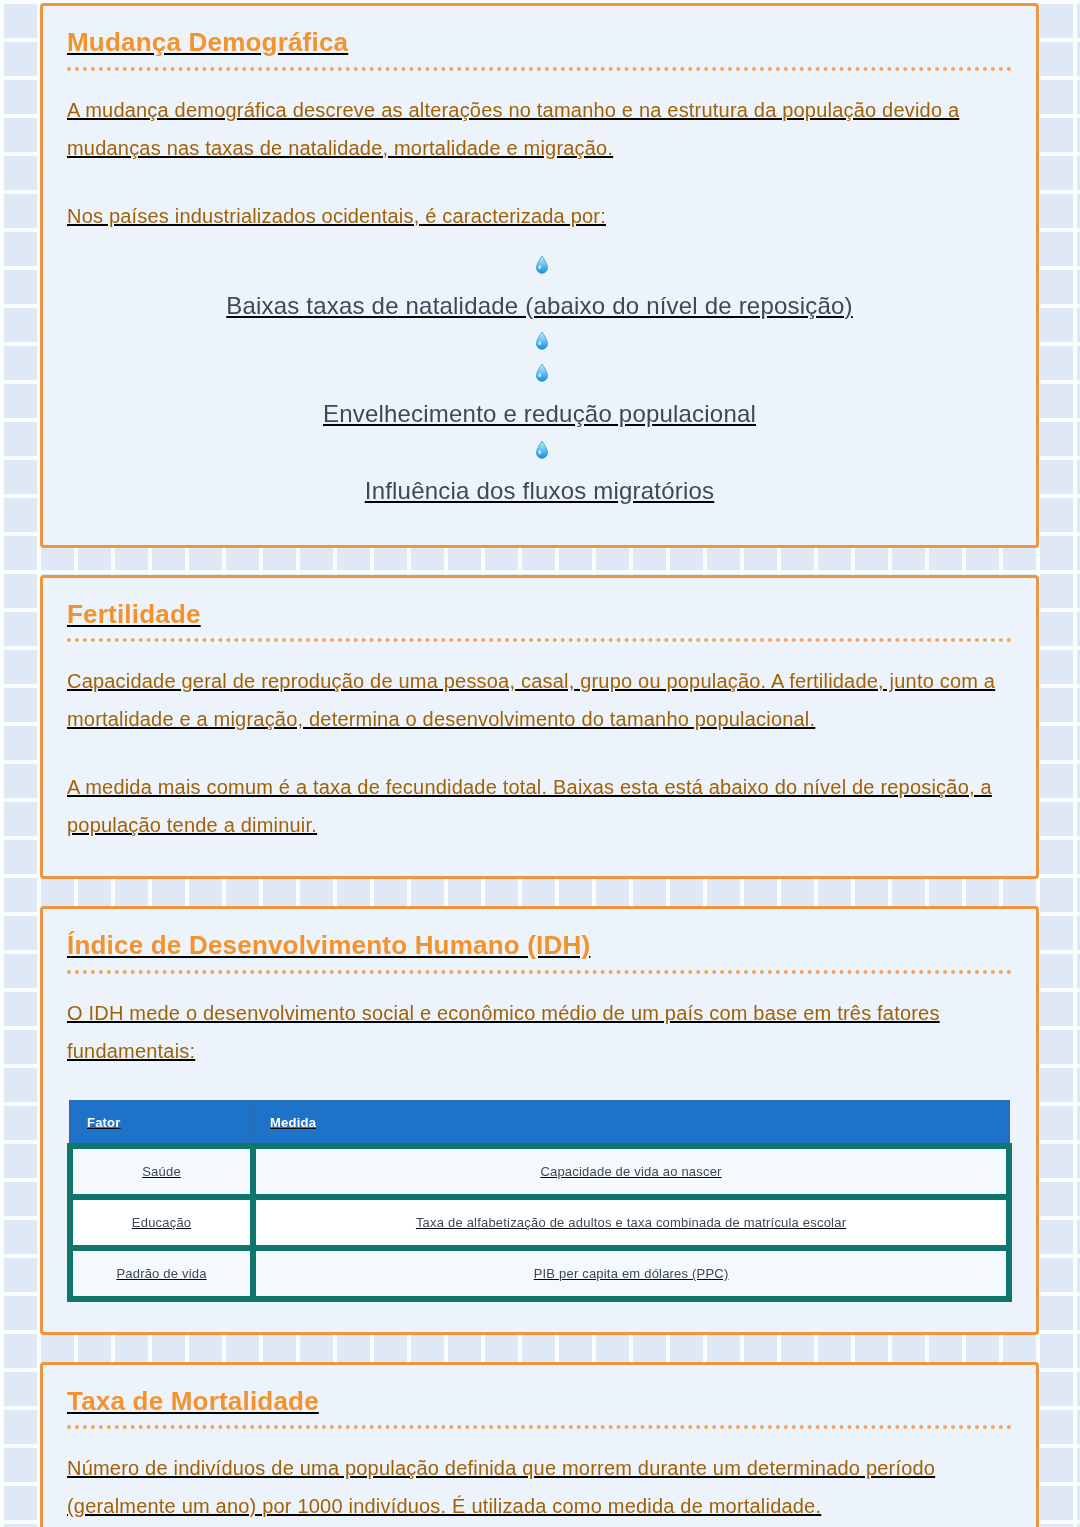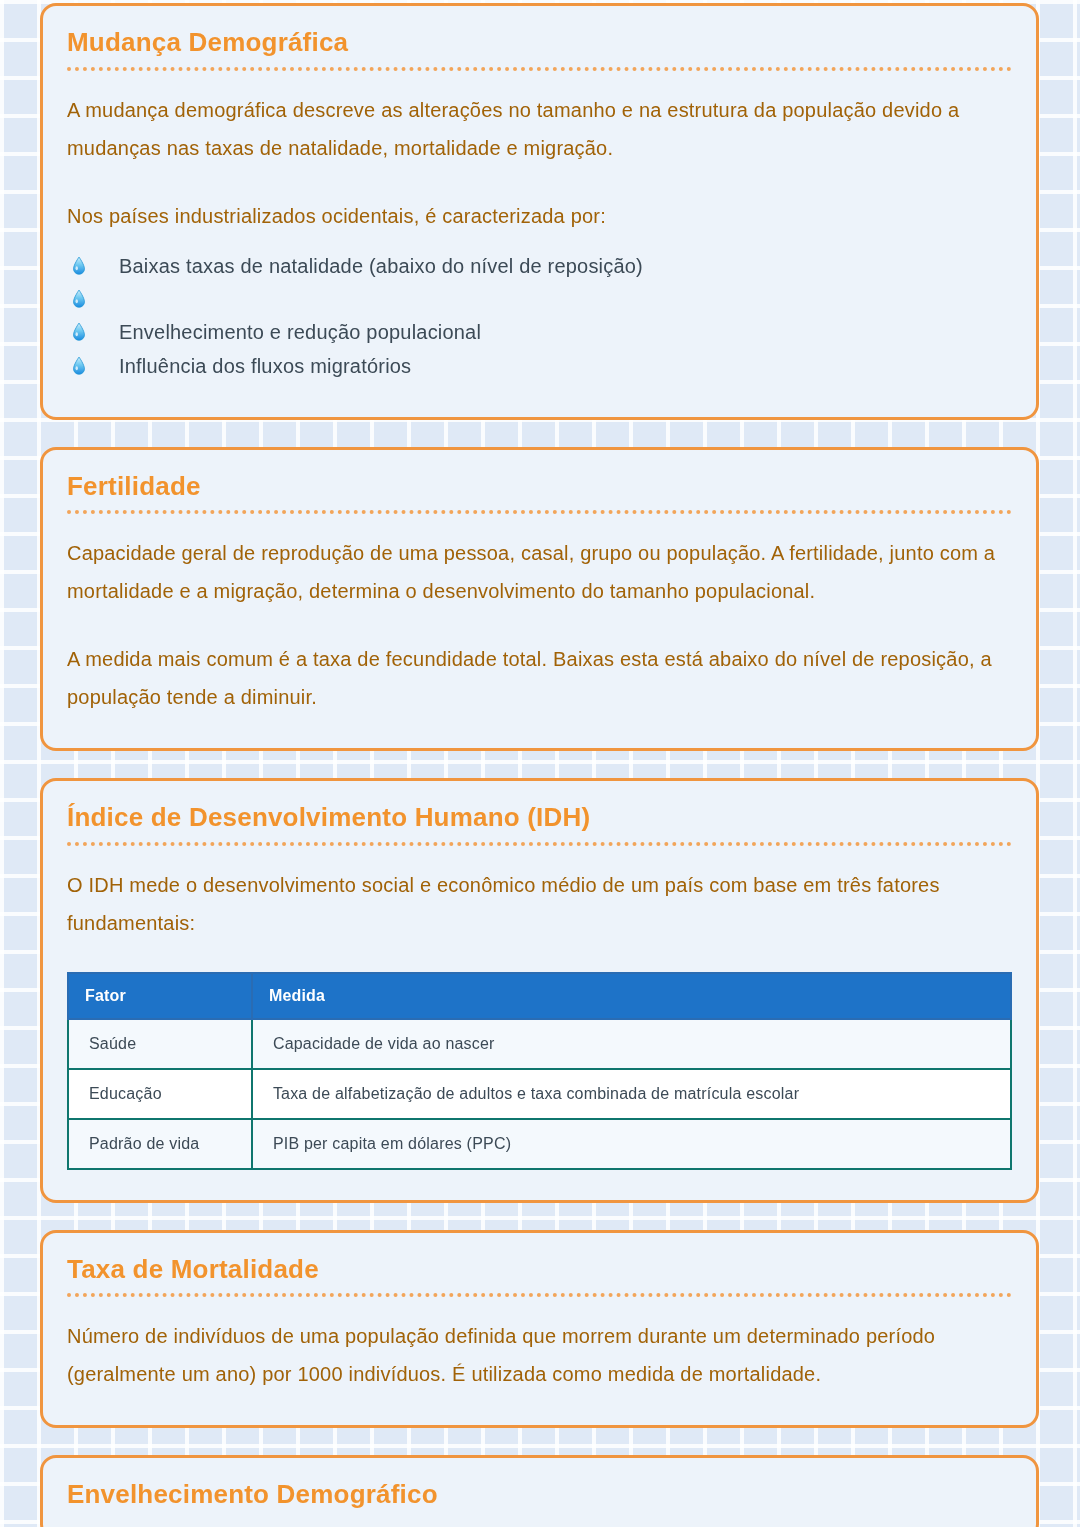--- a/index.html
+++ b/index.html
@@ -16,23 +16,24 @@
       linear-gradient(to right, rgba(255,255,255,0.85) 0 4px, rgba(255,255,255,0) 4px),
       linear-gradient(to bottom, rgba(255,255,255,0.85) 0 4px, rgba(255,255,255,0) 4px);
     background-size: 37px 38px;
   }
   .page {
     padding: 3px 41px 30px 40px;
   }
   .card {
     background: #edf3fa;
     border: 3px solid #f0953f;
-    border-radius: 16px;
+    border-radius: 4px;
     padding: 20px 24px 26px 24px;
     margin-bottom: 27px;
+    text-decoration: underline;
   }
   .card:last-child { margin-bottom: 0; }
   .card-title {
     margin: 0;
     color: #f2932d;
     font-size: 26px;
     font-weight: bold;
     line-height: 1.25;
     letter-spacing: 0.2px;
   }
@@ -52,55 +53,56 @@
   .body-text:last-child { margin-bottom: 6px; }
   .body-text.intro { margin-bottom: 14px; }
   .bullet-list {
     list-style: none;
     margin: 0;
     padding: 0 0 8px 0;
   }
   .bullet-item {
     display: flex;
     align-items: center;
-    gap: 32px;
+    gap: 16px;
     padding: 5px 0;
     color: #3c4a56;
-    font-size: 20px;
+    font-size: 24px;
     line-height: 1.2;
     letter-spacing: 0.2px;
+    flex-direction: column;
   }
   .drop-icon {
     flex: 0 0 auto;
     width: 16px;
     height: 22px;
     display: inline-flex;
     margin-left: 4px;
   }
   .idh-table {
     width: 100%;
     border-collapse: collapse;
     margin-top: 28px;
     margin-bottom: 4px;
     border: 2px solid #2a6cb3;
-    font-size: 16px;
+    font-size: 13px;
   }
   .idh-table th {
     background: #1e73c8;
     color: #ffffff;
     font-weight: bold;
     text-align: left;
     padding: 13px 16px;
     border: 2px solid #2a6cb3;
     letter-spacing: 0.2px;
   }
   .idh-table td {
-    border: 2px solid #0f766e;
+    border: 6px solid #0f766e;
     padding: 15px 20px;
-    text-align: left;
+    text-align: center;
     color: #3c4a56;
     background: #ffffff;
     letter-spacing: 0.2px;
   }
   .idh-table tbody tr:nth-child(odd) td { background: #f4f9fd; }
   .idh-table .col-fator { width: 19.5%; }
   .hidden-defs { position: absolute; width: 0; height: 0; overflow: hidden; }
 </style>
 </head>
 <body>

